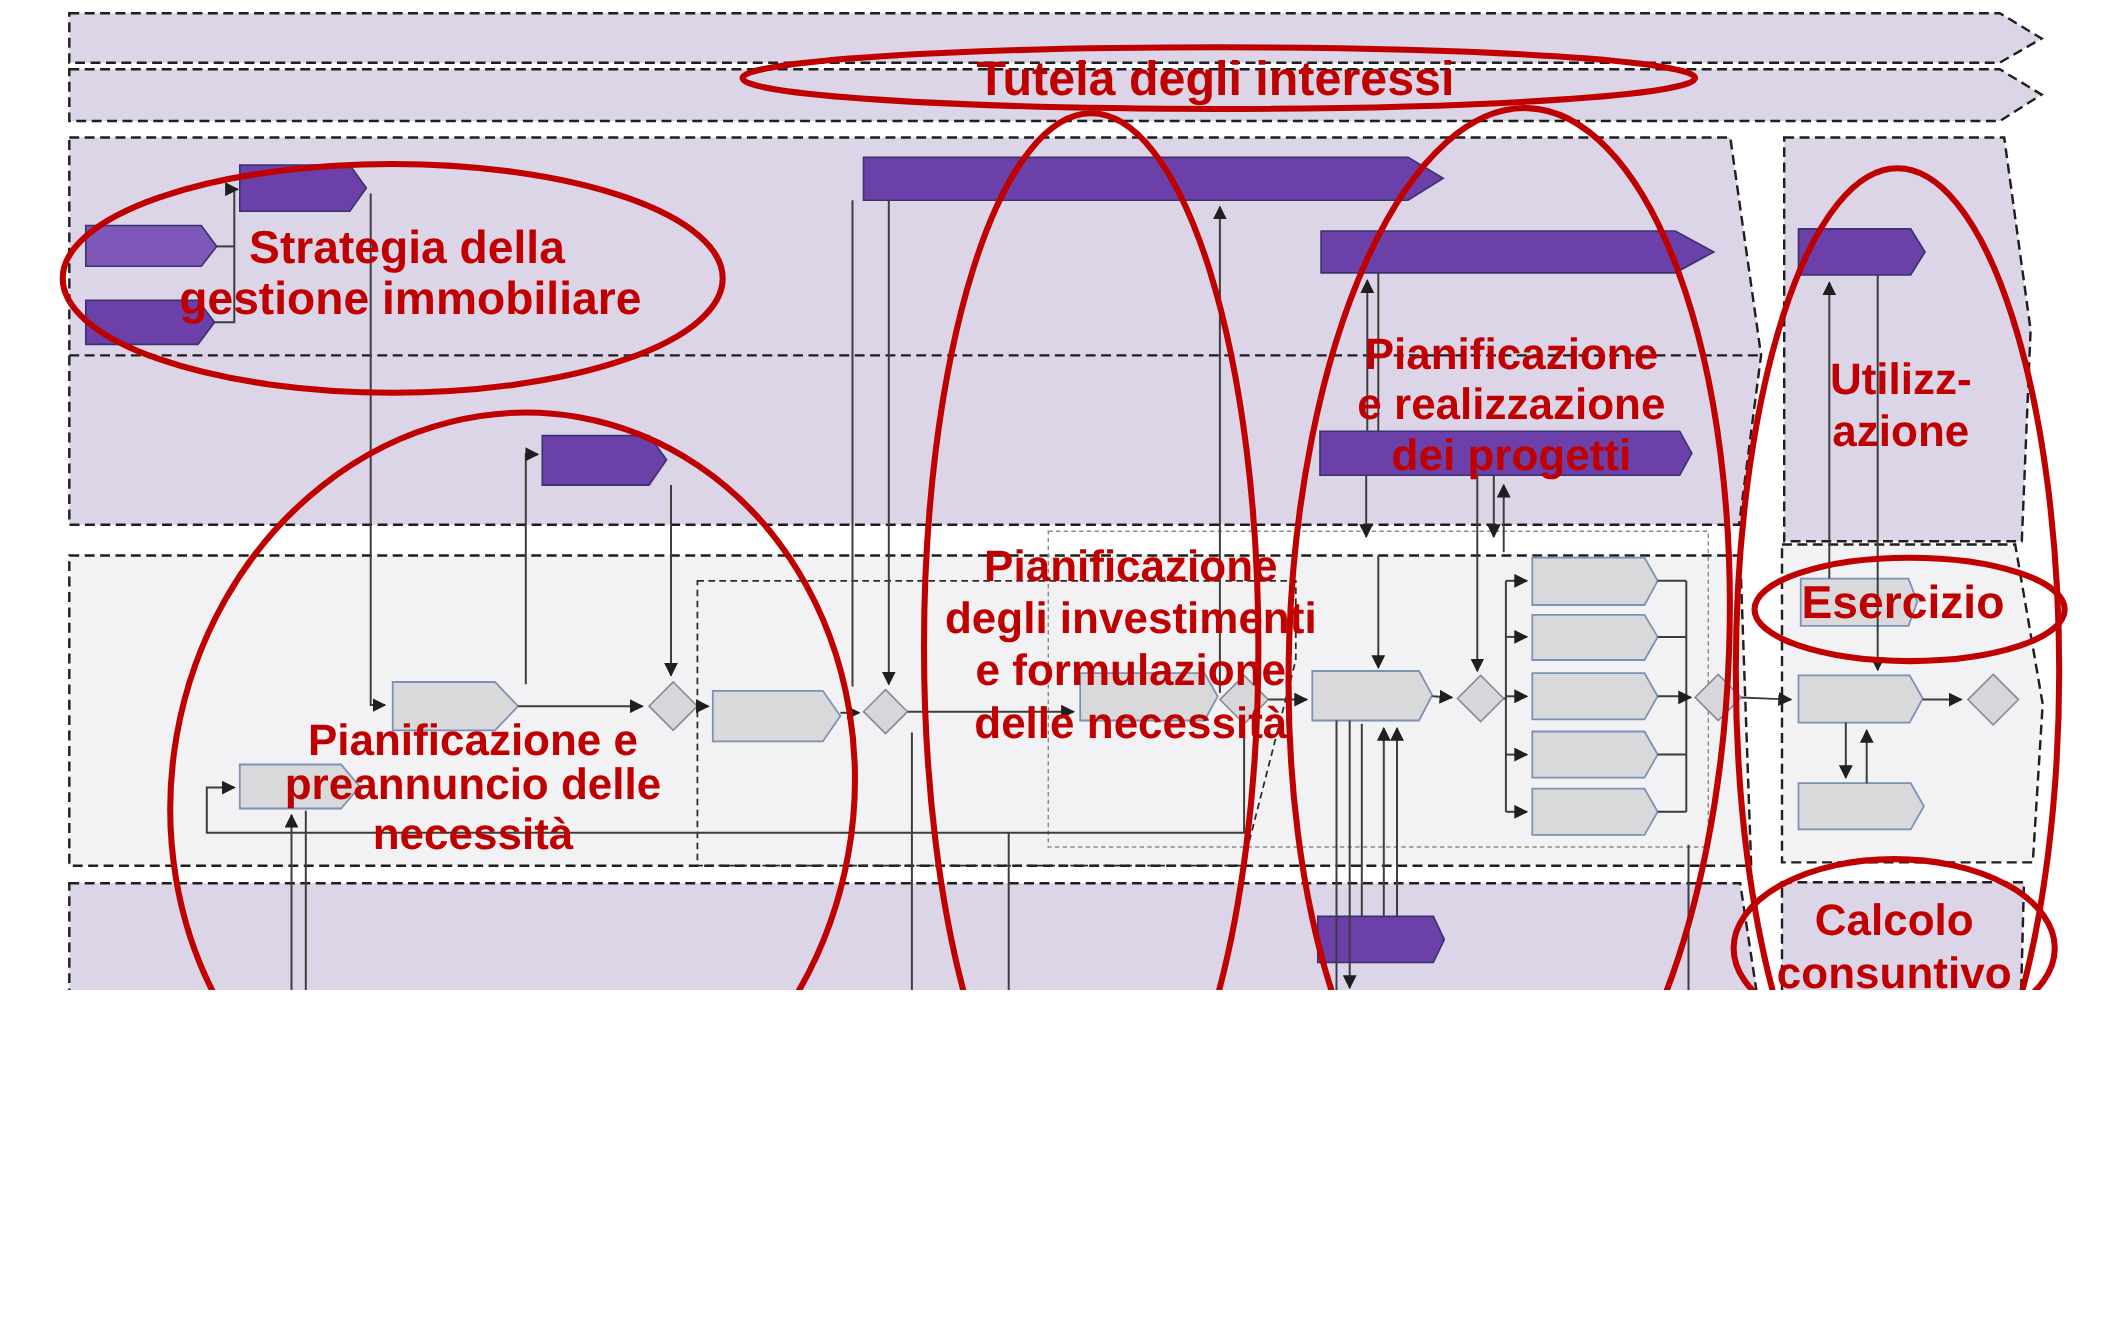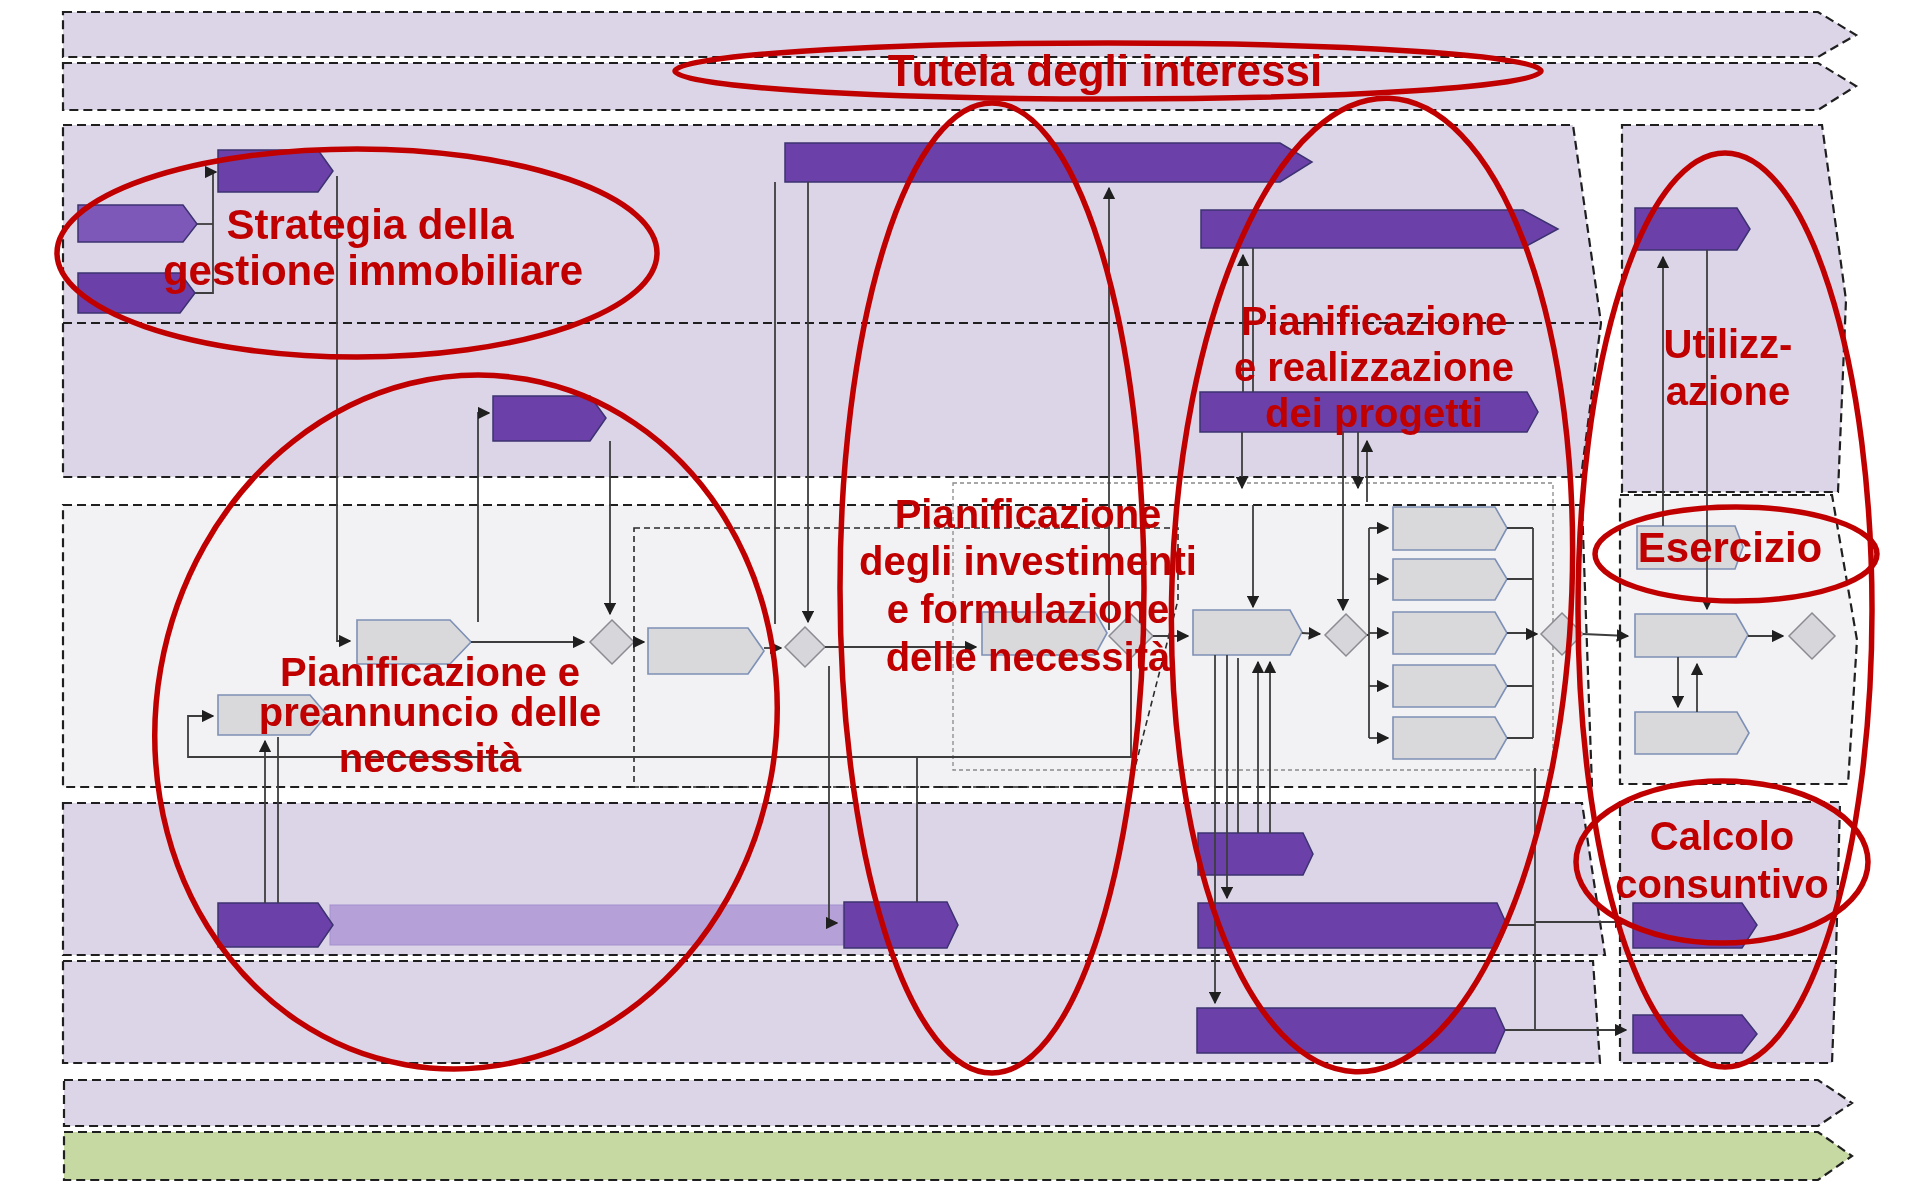--- a/index.html
+++ b/index.html
@@ -1,20 +1,20 @@
 <!DOCTYPE html>
 <html style="--red: #c00000; --purple: #6b40a8; --purple-light: #b5a1d7; --lane: #dbd5e7; --lane-white: #f2f1f3; --green: #c6d9a2; --gray: #d9d9dc;"><head>
 <meta charset="utf-8">
 <style>
   :root{
     --red:#c00000; --purple:#6b40a8; --purple-light:#b5a1d7; --purple-mid:#7e58b8;
     --lane:#dbd5e7; --lane-white:#f2f1f3; --green:#c6d9a2; --gray:#d9d9dc;
   }
   html,body{margin:0;padding:0;background:#ffffff;}
-  #stage{position:relative;width:1920px;height:1200px;background:#ffffff;overflow:hidden;}
+  #stage{position:relative;width:1920px;height:900px;background:#ffffff;overflow:hidden;}
   svg{display:block;}
   .lane{fill:var(--lane);stroke:#1f1f1f;stroke-width:2.2;stroke-dasharray:9 5;}
   .lane-white{fill:var(--lane-white);stroke:#1f1f1f;stroke-width:2.2;stroke-dasharray:9 5;}
   .lane-green{fill:var(--green);stroke:#1f1f1f;stroke-width:2.2;stroke-dasharray:9 5;}
   .laneline{fill:none;stroke:#1f1f1f;stroke-width:2;stroke-dasharray:9 5;}
   .bar{fill:var(--purple);stroke:#3c3270;stroke-width:1.5;}
   .bar-mid{fill:var(--purple-mid);stroke:#3c3270;stroke-width:1.5;}
   .bar-light{fill:var(--purple-light);stroke:#a48fd0;stroke-width:1;}
   .flow{fill:var(--gray);stroke:#7d90b5;stroke-width:1.6;}
   .diam{fill:#d7d7db;stroke:#8b8b92;stroke-width:1.5;}

